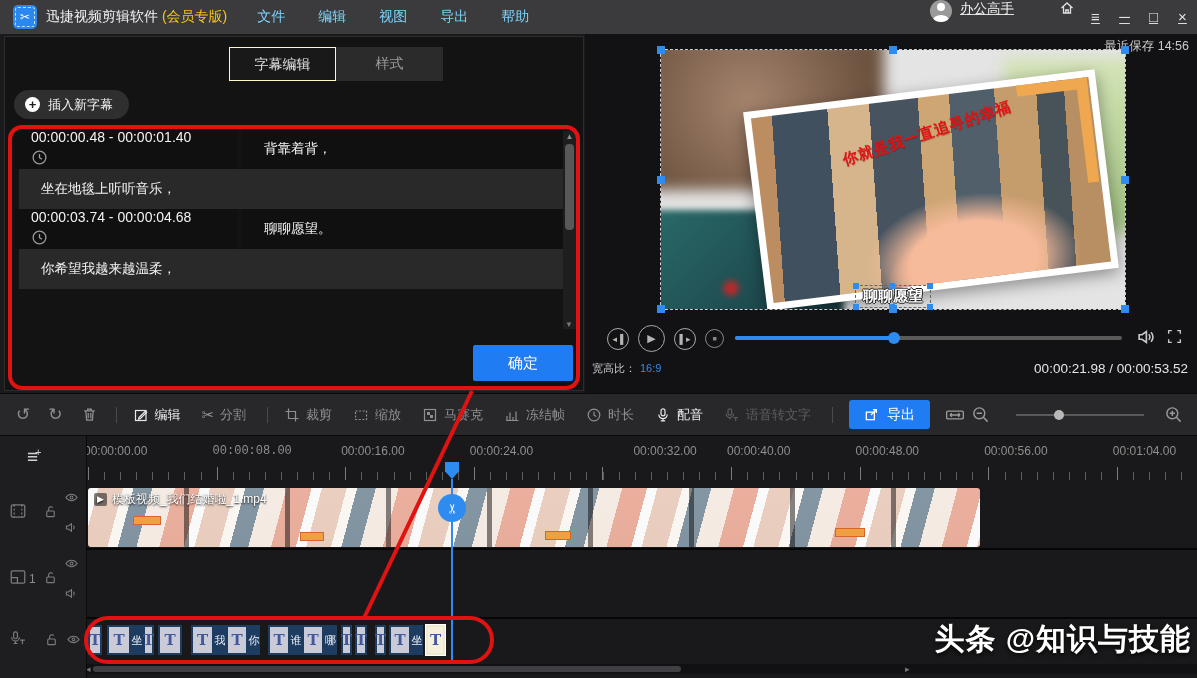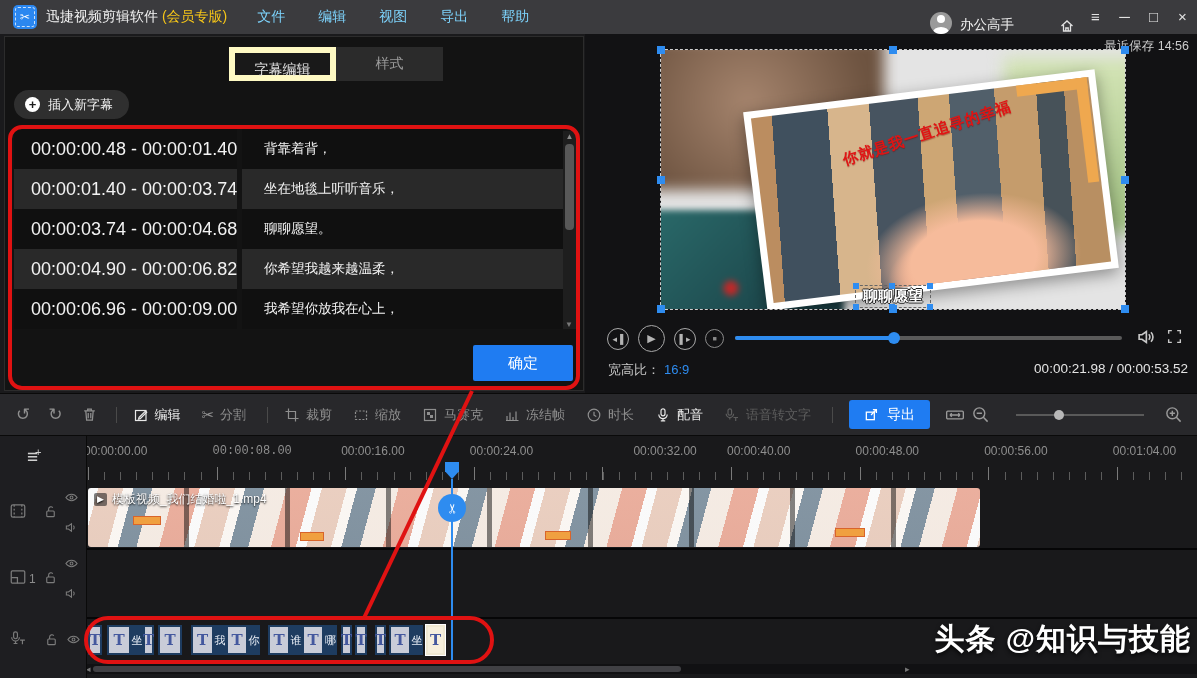--- a/index.html
+++ b/index.html
@@ -10,44 +10,44 @@
   
   #titlebar{position:absolute;left:0;top:0;right:0;height:34px;background:#3b3b3e;display:flex;align-items:center;}
   .logo{width:24px;height:24px;margin-left:13px;background:#2b87f0;border-radius:5px;position:relative;
         display:flex;align-items:center;justify-content:center;}
   .logo::before{content:"";position:absolute;inset:2px;border:1px dashed rgba(255,255,255,.75);border-radius:3px;}
   .logo .sc{color:#fff;font-size:12px;line-height:1;}
   .app-name{margin-left:9px;font-size:14px;color:#f2f2f2;white-space:nowrap;}
   .app-badge{color:#f5c518;}
   .menu-bar{display:flex;margin-left:30px;gap:33px;font-size:14px;color:#7dd3fc;}
   .menu-item{cursor:default;}
-  .tb-right{margin-left:auto;display:flex;align-items:flex-end;}
+  .tb-right{margin-left:auto;display:flex;align-items:flex-start;text-decoration:underline;}
   .avatar{width:22px;height:22px;border-radius:50%;background:#9a9a9a;position:relative;overflow:hidden;flex:none;}
   .avatar::before{content:"";position:absolute;top:3px;left:7px;width:8px;height:8px;border-radius:50%;background:#fff;}
   .avatar::after{content:"";position:absolute;bottom:-4px;left:3px;width:16px;height:11px;border-radius:50% 50% 0 0;background:#fff;}
   .username{font-size:13.5px;color:#f2f2f2;margin:0 38px 0 8px;}
   .win-btn{width:29px;text-align:center;font-size:15px;color:#e2e2e2;line-height:34px;}
   .home-ic{width:29px;display:flex;justify-content:center;color:#e2e2e2;}
 
   
   #dialog{position:absolute;left:4px;top:36px;width:580px;height:355px;background:#131313;border:1px solid #2c2c2c;box-sizing:border-box;}
   .tabs{position:absolute;left:224px;top:10px;display:flex;}
   .tab{width:107px;height:34px;line-height:32px;text-align:center;font-size:14px;box-sizing:border-box;}
-  .tab.active{background:#191919;border:6px solid #fef9c3;color:#e2e2e2;}
+  .tab.active{background:#191919;border:1px solid #fef9c3;color:#e2e2e2;}
   .tab.inactive{background:#2b2b2b;color:#9a9a9a;}
   .insert-btn{position:absolute;left:9px;top:53px;height:29px;padding:0 16px 0 11px;border-radius:15px;background:#2f2f2f;
               color:#f2f2f2;font-size:13px;display:flex;align-items:center;gap:8px;}
   .plus-circle{width:15px;height:15px;border-radius:50%;background:#fff;color:#1c1c1c;font-size:13px;line-height:15px;
                text-align:center;font-weight:bold;}
   .sub-list{position:absolute;left:9px;top:92px;width:549px;}
   .sub-row{display:flex;height:40px;}
   .cell{box-sizing:border-box;}
   .sub-row:nth-child(odd) .cell{background:#101010;}
   .sub-row:nth-child(even) .cell{background:#292929;}
-  .cell-time{width:223px;display:flex;align-items:center;padding-left:17px;font-size:18px;color:#f3f3f3;white-space:nowrap;}
+  .cell-time{width:223px;display:flex;padding-left:17px;font-size:14px;color:#f3f3f3;white-space:nowrap;flex-direction:column;}
   .cell-time span{flex:1;}
   .row-clock{margin-right:9px;flex:none;}
   .cell-gap{width:5px;background:#131313;flex:none;}
   .cell-text{flex:1;display:flex;align-items:center;padding-left:22px;font-size:13.5px;color:#f3f3f3;}
   .scroll-v{position:absolute;right:7px;top:94px;width:13px;height:198px;background:#1e1e1e;}
   .sv-up{position:absolute;top:1px;left:0;width:13px;text-align:center;font-size:8px;color:#8a8a8a;}
   .sv-thumb{position:absolute;top:13px;left:2px;width:9px;height:86px;background:#585858;border-radius:4px;}
   .sv-down{position:absolute;left:560px;top:283px;font-size:8px;color:#777;}
   .confirm-btn{position:absolute;right:10px;bottom:9px;width:100px;height:36px;background:#1f7cf2;color:#fff;
                font-size:15px;text-align:center;line-height:36px;border-radius:2px;}
@@ -83,21 +83,21 @@
   .pb-row{position:absolute;left:22px;top:291px;display:flex;align-items:center;gap:9px;}
   .pbtn{border:1.5px solid #a8a8a8;border-radius:50%;color:#b4b4b4;display:flex;align-items:center;justify-content:center;box-sizing:border-box;}
   .pbtn.small{width:22px;height:22px;font-size:9px;}
   .pbtn.big{width:27px;height:27px;font-size:11px;}
   .pbtn.stop{width:19px;height:19px;font-size:7px;color:#8a8a8a;border-color:#8a8a8a;}
   .seek{position:absolute;left:150px;top:302px;width:387px;height:4px;background:#5a5a5a;border-radius:2px;}
   .seek-fill{position:absolute;left:0;top:0;height:4px;background:#2e8cf0;border-radius:2px;}
   .seek-knob{position:absolute;top:-4px;width:12px;height:12px;border-radius:50%;background:#2e8cf0;}
   .vol-ic{position:absolute;left:551px;top:293px;color:#c8c8c8;}
   .fs-ic{position:absolute;left:581px;top:294px;color:#c8c8c8;}
-  .aspect{position:absolute;left:23px;top:327px;font-size:13px;color:#c8c8c8;}
+  .aspect{position:absolute;left:7px;top:327px;font-size:11px;color:#c8c8c8;}
   .aspect b{color:#2e8cf0;font-weight:normal;margin-left:4px;}
   .timecode{position:absolute;right:9px;top:327px;font-size:13.5px;color:#e4e4e4;}
 
   
   #toolbar{position:absolute;left:0;top:393px;width:100%;height:43px;background:#28282b;border-top:1px solid #0a0a0a;
            border-bottom:1px solid #0a0a0a;display:flex;align-items:center;box-sizing:border-box;}
   .tb-item{display:flex;align-items:center;gap:6px;font-size:13px;color:#8f8f8f;margin-right:21px;flex:none;}
   .tb-item.icon-only{margin-right:18px;font-size:17px;}
   .tb-item.bright{color:#e8e8e8;}
   .tb-item.dim{color:#5d5d5d;}
@@ -209,70 +209,39 @@
               <svg viewBox="0 0 16 16" width="17" height="17" fill="none" stroke="#9a9a9a" stroke-width="1.2">
                 <circle cx="8" cy="8" r="6"></circle>
                 <path d="M8 4.8v3.4l2.3 1.3"></path>
               </svg>
             </span>
           </div>
           <div class="cell-gap"></div>
           <div class="cell cell-text">背靠着背，</div>
         </div>
         <div class="sub-row">
-          <div class="cell cell-time">
-            <span>00:00:01.40 - 00:00:03.74</span>
-            <span class="row-clock">
-              <svg viewBox="0 0 16 16" width="17" height="17" fill="none" stroke="#9a9a9a" stroke-width="1.2">
-                <circle cx="8" cy="8" r="6"></circle>
-                <path d="M8 4.8v3.4l2.3 1.3"></path>
-              </svg>
-            </span>
-          </div>
           <div class="cell-gap"></div>
           <div class="cell cell-text">坐在地毯上听听音乐，</div>
         </div>
         <div class="sub-row">
           <div class="cell cell-time">
             <span>00:00:03.74 - 00:00:04.68</span>
             <span class="row-clock">
               <svg viewBox="0 0 16 16" width="17" height="17" fill="none" stroke="#9a9a9a" stroke-width="1.2">
                 <circle cx="8" cy="8" r="6"></circle>
                 <path d="M8 4.8v3.4l2.3 1.3"></path>
               </svg>
             </span>
           </div>
           <div class="cell-gap"></div>
           <div class="cell cell-text">聊聊愿望。</div>
         </div>
         <div class="sub-row">
-          <div class="cell cell-time">
-            <span>00:00:04.90 - 00:00:06.82</span>
-            <span class="row-clock">
-              <svg viewBox="0 0 16 16" width="17" height="17" fill="none" stroke="#9a9a9a" stroke-width="1.2">
-                <circle cx="8" cy="8" r="6"></circle>
-                <path d="M8 4.8v3.4l2.3 1.3"></path>
-              </svg>
-            </span>
-          </div>
           <div class="cell-gap"></div>
           <div class="cell cell-text">你希望我越来越温柔，</div>
-        </div>
-        <div class="sub-row">
-          <div class="cell cell-time">
-            <span>00:00:06.96 - 00:00:09.00</span>
-            <span class="row-clock">
-              <svg viewBox="0 0 16 16" width="17" height="17" fill="none" stroke="#9a9a9a" stroke-width="1.2">
-                <circle cx="8" cy="8" r="6"></circle>
-                <path d="M8 4.8v3.4l2.3 1.3"></path>
-              </svg>
-            </span>
-          </div>
-          <div class="cell-gap"></div>
-          <div class="cell cell-text">我希望你放我在心上，</div>
         </div>
       </div>
     <div class="scroll-v">
       <span class="sv-up">▲</span>
       <span class="sv-thumb"></span>
     </div>
     <span class="sv-down">▼</span>
     <div class="confirm-btn">确定</div>
   </div>
 

